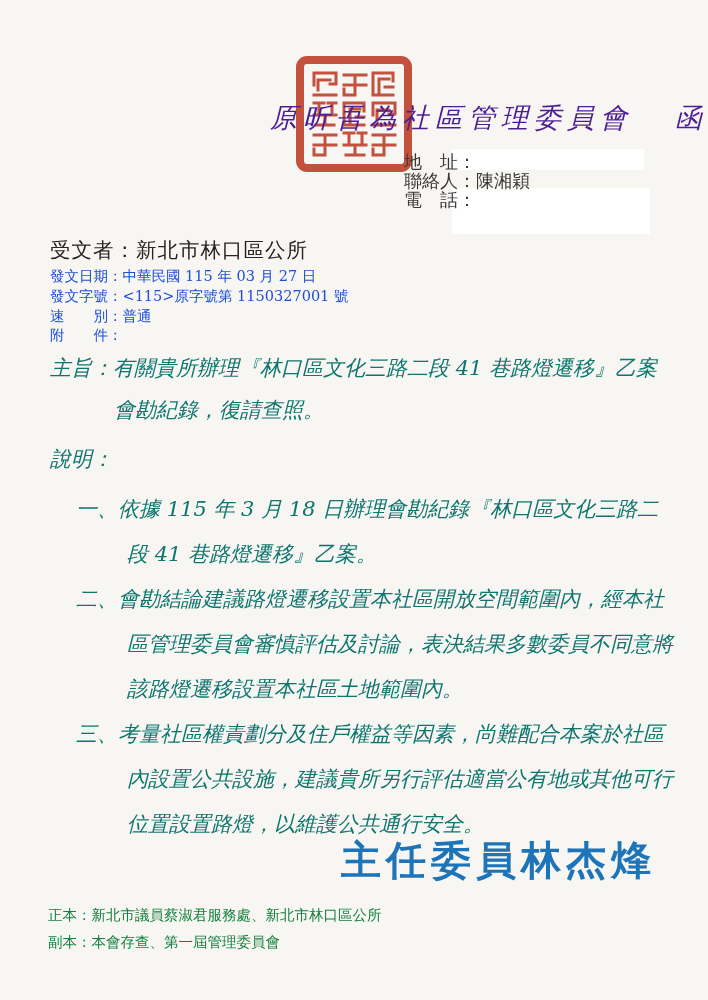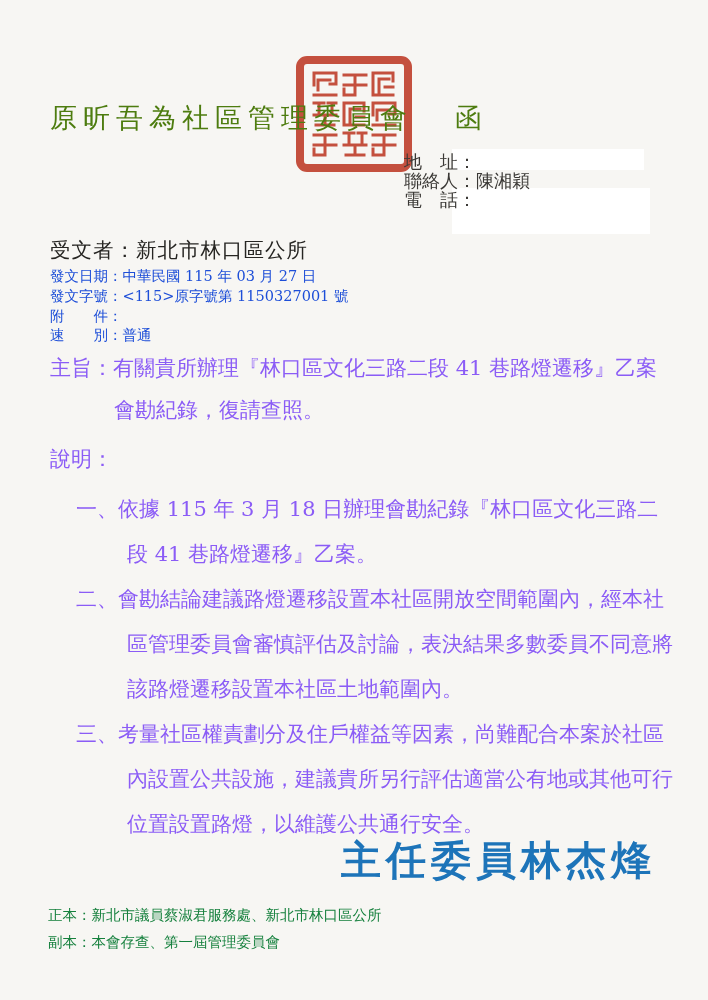--- a/index.html
+++ b/index.html
@@ -22,25 +22,26 @@
     left: 295px; top: 55px;
     width: 118px; height: 118px;
     mix-blend-mode: multiply;
     opacity: 0.9;
   }
 
   
   .title {
     position: absolute;
     left: 50px; right: 0; top: 100px;
-    text-align: left;
+    text-align: right;
     font-size: 27px;
     letter-spacing: 6px;
     white-space: nowrap;
-    color: #4d7c0f;
+    color: #4c1d95;
+    font-style: italic;
   }
   .title .doc-type { margin-left: 42px; }
 
   
   .contact {
     position: absolute;
     left: 404px; top: 152px;
     font-size: 18px;
     line-height: 19px;
     color: #3a3835;
@@ -66,21 +67,22 @@
     line-height: 19.8px;
     color: #1d4ed8;
   }
   .meta .row { white-space: nowrap; }
 
   
   .body {
     position: absolute;
     left: 50px; right: 34px; top: 347px;
     font-size: 21px;
-    color: #8b5cf6;
+    color: #0f766e;
+    font-style: italic;
   }
   .subject {
     line-height: 42px;
     padding-left: 64px; text-indent: -64px;
     margin-bottom: 7px;
   }
   .explain {
     line-height: 42px;
     margin-bottom: 7px;
   }
@@ -168,24 +170,24 @@
   </div>
 
   <div class="meta">
     <div class="row">
       <span>發文日期：</span><span>中華民國 115 年 03 月 27 日</span>
     </div>
     <div class="row">
       <span>發文字號：</span><span>&lt;115&gt;原字號第 1150327001 號</span>
     </div>
     <div class="row">
+      <span>速　　別：</span><span>普通</span>
+    </div>
+    <div class="row">
       <span>附　　件：</span><span></span>
-    </div>
-    <div class="row">
-      <span>速　　別：</span><span>普通</span>
     </div>
   </div>
 
   <div class="body">
     <div class="subject">
       <span>主旨：</span><span>有關貴所辦理『林口區文化三路二段 41 巷路燈遷移』乙案會勘紀錄，復請查照。</span>
     </div>
     <div class="explain">說明：</div>
     <div class="item">
       <span>一、</span><span>依據 115 年 3 月 18 日辦理會勘紀錄『林口區文化三路二段 41 巷路燈遷移』乙案。</span>

